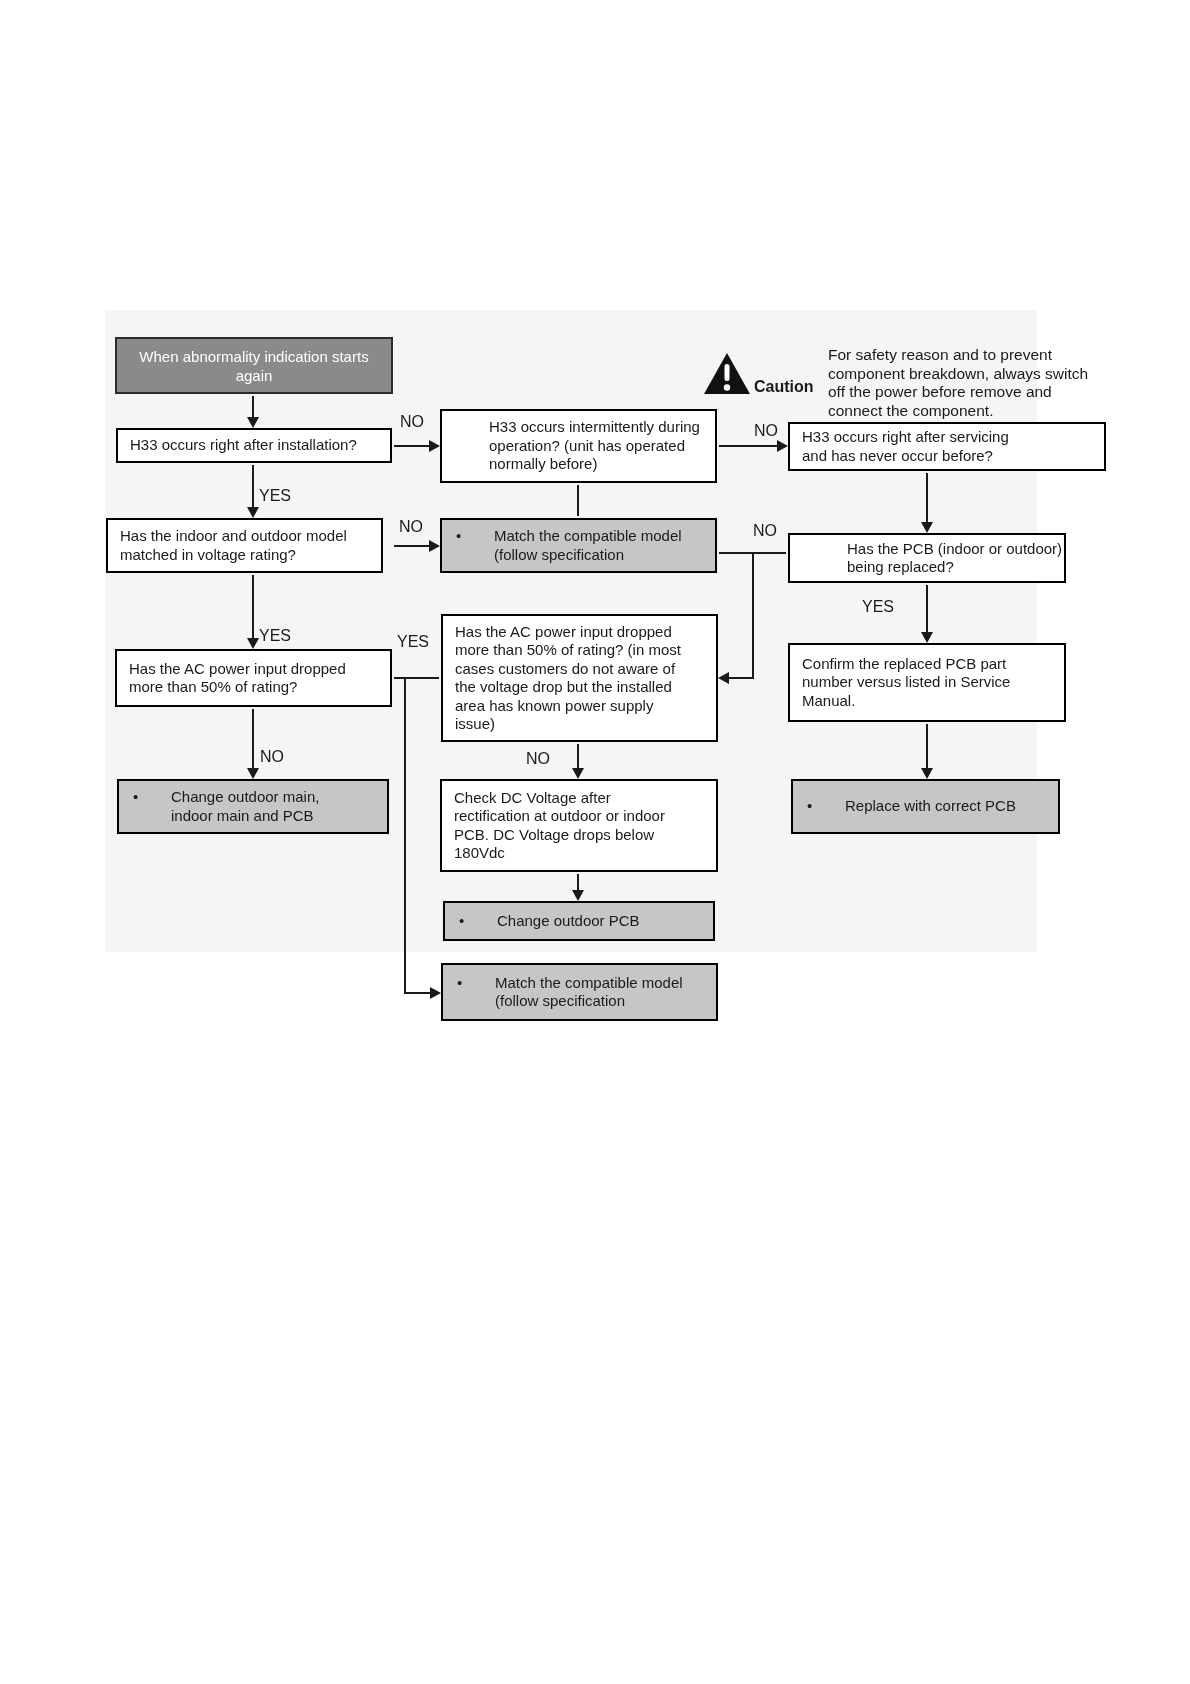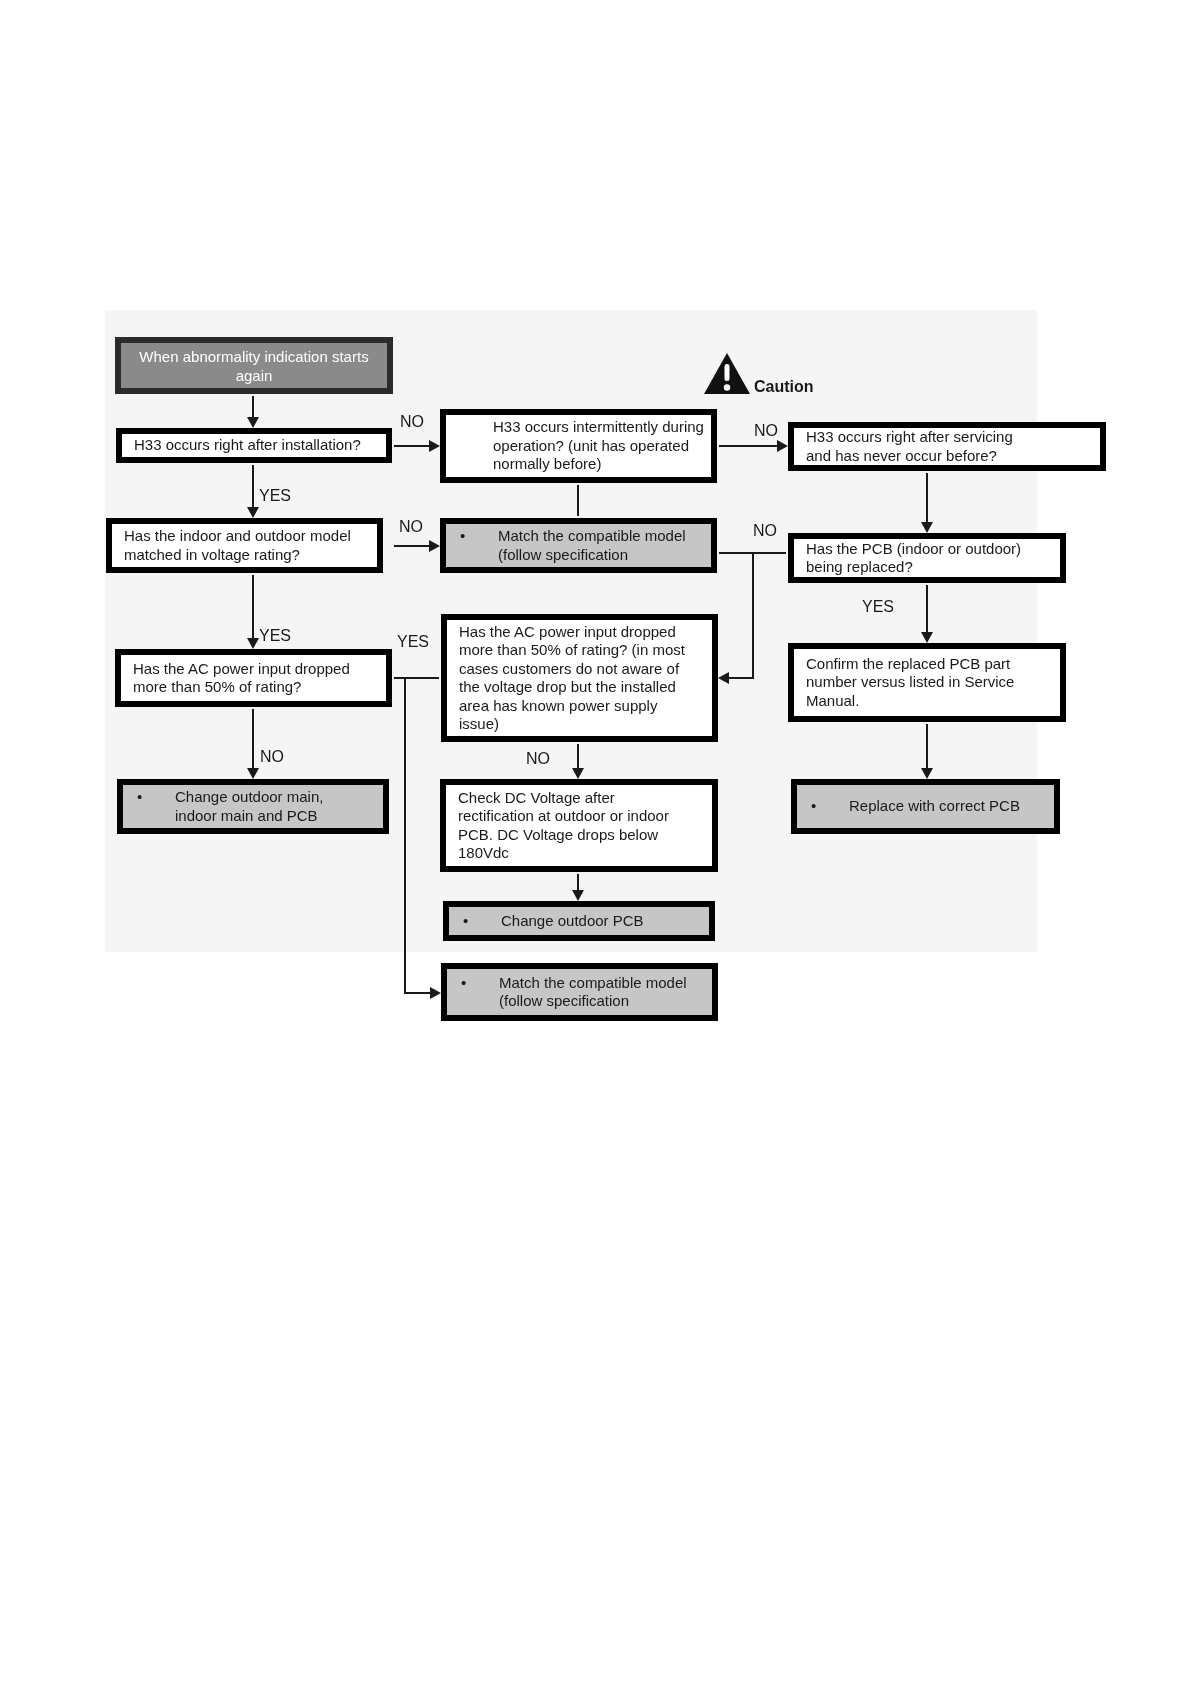--- a/index.html
+++ b/index.html
@@ -4,21 +4,21 @@
 <style>
   html,body{margin:0;padding:0;background:#ffffff;}
   #canvas{
     position:relative;width:1190px;height:1684px;background:#ffffff;overflow:hidden;
     font-family:"Liberation Sans", sans-serif;color:#1a1a1a;
   }
   #backdrop{position:absolute;left:105px;top:310px;width:932px;height:642px;background:#f5f5f5;}
   #connectors{position:absolute;left:0;top:0;z-index:2;}
   .box{
     position:absolute;z-index:3;box-sizing:border-box;background:#ffffff;
-    border:6px solid #000000;display:flex;align-items:center;
+    border:2px solid #000000;display:flex;align-items:center;
     font-size:15px;line-height:18.5px;
   }
   .box .t{padding-left:12px;}
   .box.start{background:#8a8a8a;color:#ffffff;justify-content:center;text-align:center;border-color:#2b2b2b;}
   .box.start .t{padding-left:0;line-height:19px;}
   .box.act{background:#c6c6c6;}
   .brow{display:flex;align-items:flex-start;padding-left:14px;}
   .bullet{width:38px;flex:0 0 38px;padding-top:0;}
   .elabel{position:absolute;z-index:4;font-size:16px;line-height:16px;white-space:nowrap;}
   #caution-label{position:absolute;z-index:4;font-size:16px;font-weight:bold;white-space:nowrap;}
@@ -70,20 +70,26 @@
       <polygon points="729,672 729,684 718,678"></polygon>
     </g>
   </svg>
 
   <svg id="caution-tri" style="left:703px;top:352px;" width="48" height="44" viewBox="0 0 48 44">
     <path d="M24 1 L47 42 L1 42 Z" fill="#111111"></path>
     <rect x="21.5" y="12" width="5" height="17" rx="2.5" fill="#ffffff"></rect>
     <circle cx="24" cy="35.5" r="3.2" fill="#ffffff"></circle>
   </svg>
   <div id="caution-label" style="left:754px;top:378px;">Caution</div>
+  <div id="caution-text" style="left:828px;top:346px;">
+    <div class="caution-line">For safety reason and to prevent</div>
+    <div class="caution-line">component breakdown, always switch</div>
+    <div class="caution-line">off the power before remove and</div>
+    <div class="caution-line">connect the component.</div>
+  </div>
 
   <div class="box start" style="left:115px;top:337px;width:278px;height:57px;">
     <div class="t" style="width:250px;">When abnormality indication starts again</div>
   </div>
 
   <div class="box" style="left:116px;top:428px;width:276px;height:35px;">
     <div class="t" style="width:250px;">H33 occurs right after installation?</div>
   </div>
 
   <div class="box" style="left:106px;top:518px;width:277px;height:55px;">
@@ -132,21 +138,21 @@
       <span class="bullet">•</span>
       <div style="width:200px;">Match the compatible model (follow specification</div>
     </div>
   </div>
 
   <div class="box" style="left:788px;top:422px;width:318px;height:49px;">
     <div class="t" style="width:232px;">H33 occurs right after servicing and has never occur before?</div>
   </div>
 
   <div class="box" style="left:788px;top:533px;width:278px;height:50px;">
-    <div class="t" style="width:232px;">Has the PCB (indoor or outdoor) being replaced?</div>
+    <div class="t" style="width:232px;margin-left:45px;">Has the PCB (indoor or outdoor) being replaced?</div>
   </div>
 
   <div class="box" style="left:788px;top:643px;width:278px;height:79px;">
     <div class="t" style="width:232px;">Confirm the replaced PCB part number versus listed in Service Manual.</div>
   </div>
 
   <div class="box act" style="left:791px;top:779px;width:269px;height:55px;">
     <div class="brow">
       <span class="bullet">•</span>
       <div>Replace with correct PCB</div>

